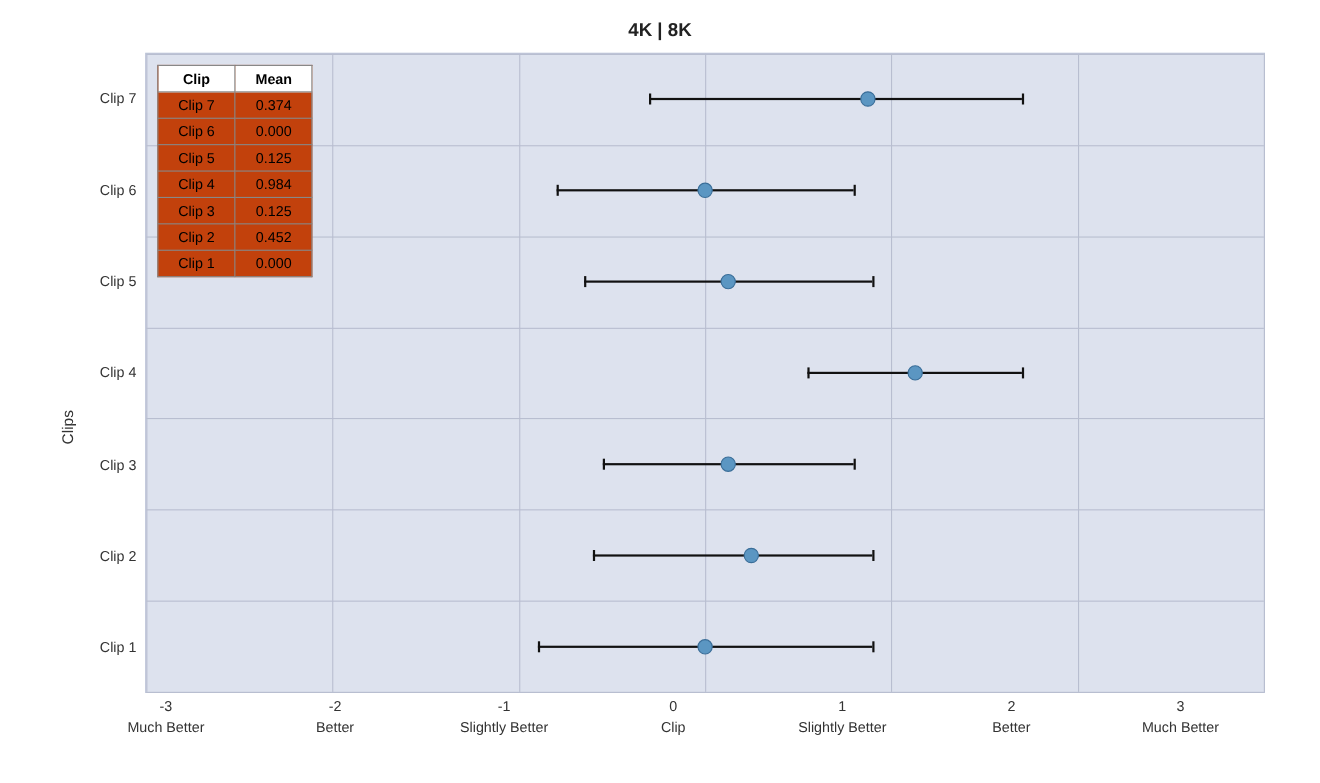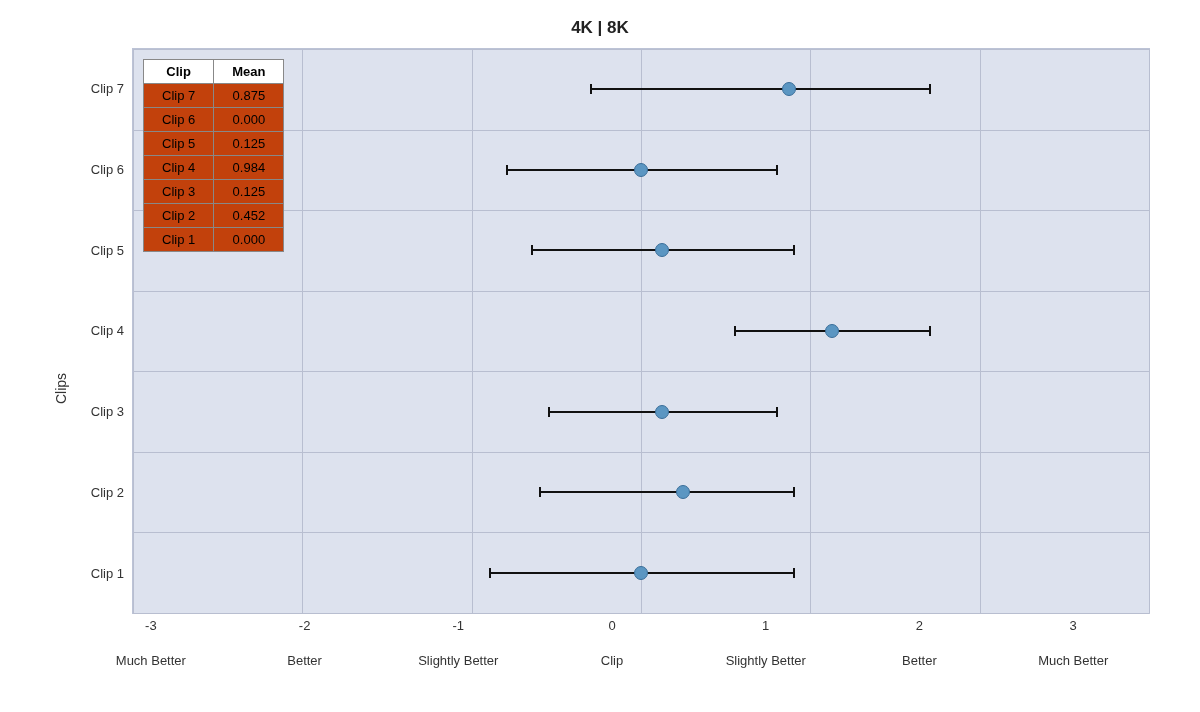--- a/index.html
+++ b/index.html
@@ -154,21 +154,21 @@
     .x-tick-label {
       flex: 1;
       text-align: center;
       font-size: 13px;
       color: #333;
     }
     .x-category-labels {
       display: flex;
       flex-direction: row;
       width: 100%;
-      margin-top: 20px;
+      margin-top: 4px;
     }
     .x-category-label {
       flex: 1;
       text-align: center;
       font-size: 13px;
       color: #333;
     }
   </style>
 </head>
 <body>
@@ -236,21 +236,21 @@
             <table class="data-table">
               <thead>
                 <tr>
                   <th>Clip</th>
                   <th>Mean</th>
                 </tr>
               </thead>
               <tbody>
                 <tr>
                   <td>Clip 7</td>
-                  <td>0.875</td>
+                  <td>0.374</td>
                 </tr>
                 <tr>
                   <td>Clip 6</td>
                   <td>0.000</td>
                 </tr>
                 <tr>
                   <td>Clip 5</td>
                   <td>0.125</td>
                 </tr>
                 <tr>

